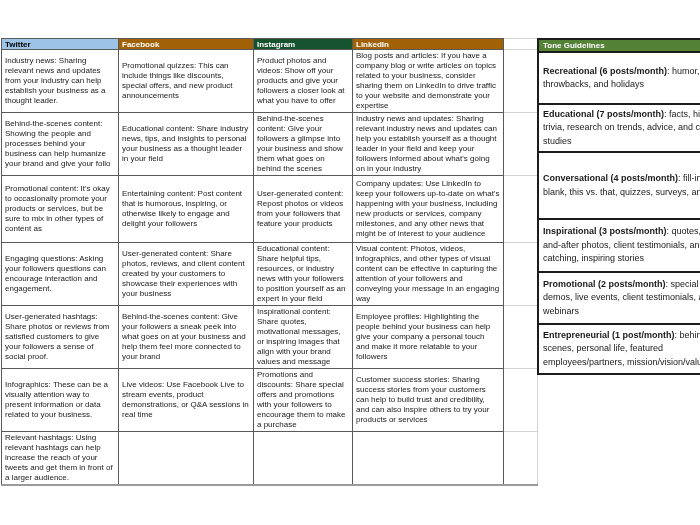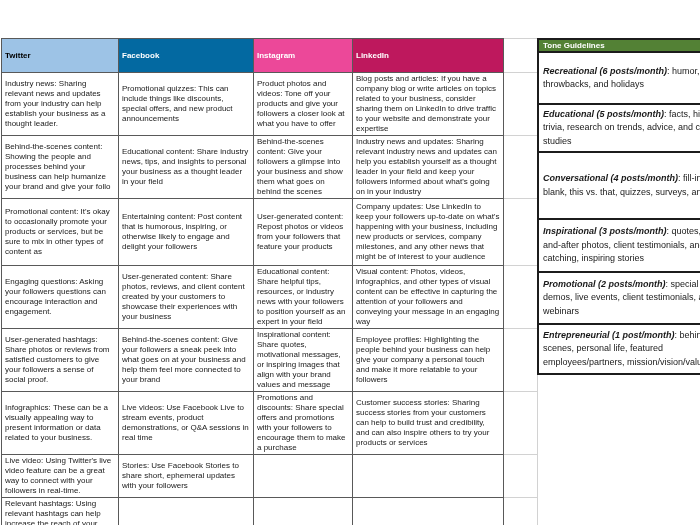--- a/index.html
+++ b/index.html
@@ -22,26 +22,26 @@
   .sheet col.c-gap{width:34px}
   .sheet td,.sheet th{
     border:1px solid #595959;
     font-size:8px;line-height:10px;font-weight:400;
     text-align:left;vertical-align:middle;
     padding:1px 3px;overflow:hidden;
     box-sizing:border-box;
   }
   .sheet th{
     height:11px;font-size:8px;line-height:9px;font-weight:700;
-    padding:12px 3px;white-space:nowrap;
+    padding:0 3px;white-space:nowrap;
   }
   th.h-tw{background:#9DC3E6;color:#000000;}
-  th.h-fb{background:#0369a1;color:#ffffff;}
-  th.h-ig{background:#ec4899;color:#ffffff;margin-top:16px;}
-  th.h-li{background:#be185d;color:#ffffff;margin-top:40px;}
+  th.h-fb{background:#a16207;color:#ffffff;}
+  th.h-ig{background:#14532d;color:#ffffff;margin-top:16px;}
+  th.h-li{background:#a16207;color:#ffffff;margin-top:40px;}
   .sheet td.gap, .sheet th.gap{
     border:1px solid #d2d2d2;background:#ffffff;
   }
   tr.r1 td{height:52px} tr.r2 td{height:48px} tr.r3 td{height:67px}
   tr.r4 td{height:53px} tr.r5 td{height:52px} tr.r6 td{height:48px}
   tr.r7 td{height:38px} tr.r8 td{height:42px}
   
   .tone-box{
     position:absolute;left:537px;top:38px;width:205px;
     border:2px solid #1c1c1c;box-sizing:border-box;background:#ffffff;
@@ -50,21 +50,21 @@
     height:11px;background:#538135;color:#ffffff;
     font-size:8px;line-height:11px;font-weight:700;
     padding:0 4px;white-space:nowrap;overflow:hidden;
   }
   .tone-row{
     display:flex;align-items:center;box-sizing:border-box;
     border-top:2px solid #1c1c1c;
     font-size:9px;line-height:13.5px;
     padding:2px 4px;overflow:hidden;
   }
-  .tone-row .tone-label{font-weight:700;font-style:italic;}
+  .tone-row .tone-label{font-weight:700;}
   .tone-r1{height:52px}.tone-r2{height:48px}.tone-r3{height:67px}
   .tone-r4{height:53px}.tone-r5{height:52px}.tone-r6{height:50px}
 </style>
 </head>
 <body>
 
 <table class="sheet">
   <colgroup>
     <col class="c-tw">
       <col class="c-fb">
@@ -76,21 +76,21 @@
       <tr>
     <th class="h-tw">Twitter</th>
     <th class="h-fb">Facebook</th>
     <th class="h-ig">Instagram</th>
     <th class="h-li">LinkedIn</th>
     <th class="gap"></th>
   </tr>
   <tr class="r1">
     <td>Industry news: Sharing relevant news and updates from your industry can help establish your business as a thought leader.</td>
     <td>Promotional quizzes: This can include things like discounts, special offers, and new product announcements</td>
-    <td>Product photos and videos: Tone off your products and give your followers a closer look at what you have to offer</td>
+    <td>Product photos and videos: Show off your products and give your followers a closer look at what you have to offer</td>
     <td>Blog posts and articles: If you have a company blog or write articles on topics related to your business, consider sharing them on LinkedIn to drive traffic to your website and demonstrate your expertise</td>
     <td class="gap"></td>
   </tr>
   <tr class="r2">
     <td>Behind-the-scenes content: Showing the people and processes behind your business can help humanize your brand and give your follo</td>
     <td>Educational content: Share industry news, tips, and insights to personal your business as a thought leader in your field</td>
     <td>Behind-the-scenes content: Give your followers a glimpse into your business and show them what goes on behind the scenes</td>
     <td>Industry news and updates: Sharing relevant industry news and updates can help you establish yourself as a thought leader in your field and keep your followers informed about what's going on in your industry</td>
     <td class="gap"></td>
   </tr>
@@ -109,31 +109,24 @@
     <td class="gap"></td>
   </tr>
   <tr class="r5">
     <td>User-generated hashtags: Share photos or reviews from satisfied customers to give your followers a sense of social proof.</td>
     <td>Behind-the-scenes content: Give your followers a sneak peek into what goes on at your business and help them feel more connected to your brand</td>
     <td>Inspirational content: Share quotes, motivational messages, or inspiring images that align with your brand values and message</td>
     <td>Employee profiles: Highlighting the people behind your business can help give your company a personal touch and make it more relatable to your followers</td>
     <td class="gap"></td>
   </tr>
   <tr class="r6">
-    <td>Infographics: These can be a visually appealing way to present information or data related to your business.</td>
+    <td>Infographics: These can be a visually attention way to present information or data related to your business.</td>
     <td>Live videos: Use Facebook Live to stream events, product demonstrations, or Q&amp;A sessions in real time</td>
     <td>Promotions and discounts: Share special offers and promotions with your followers to encourage them to make a purchase</td>
     <td>Customer success stories: Sharing success stories from your customers can help to build trust and credibility, and can also inspire others to try your products or services</td>
-    <td class="gap"></td>
-  </tr>
-  <tr class="r7">
-    <td>Live video: Using Twitter's live video feature can be a great way to connect with your followers in real-time.</td>
-    <td>Stories: Use Facebook Stories to share short, ephemeral updates with your followers</td>
-    <td></td>
-    <td></td>
     <td class="gap"></td>
   </tr>
   <tr class="r8">
     <td>Relevant hashtags: Using relevant hashtags can help increase the reach of your tweets and get them in front of a larger audience.</td>
     <td></td>
     <td></td>
     <td></td>
     <td class="gap"></td>
   </tr>
 </tbody>
@@ -141,21 +134,21 @@
 
 <div class="tone-box">
   <div class="tone-header">Tone Guidelines</div>
   <div class="tone-row tone-r1">
     <div>
       <span class="tone-label">Recreational (6 posts/month)</span><span>: humor, jokes, throwbacks, and holidays</span>
     </div>
   </div>
   <div class="tone-row tone-r2">
     <div>
-      <span class="tone-label">Educational (5 posts/month)</span><span>: facts, historical trivia, research on trends, advice, and case studies</span>
+      <span class="tone-label">Educational (7 posts/month)</span><span>: facts, historical trivia, research on trends, advice, and case studies</span>
     </div>
   </div>
   <div class="tone-row tone-r3">
     <div>
       <span class="tone-label">Conversational (4 posts/month)</span><span>: fill-in-the-blank, this vs. that, quizzes, surveys, and polls</span>
     </div>
   </div>
   <div class="tone-row tone-r4">
     <div>
       <span class="tone-label">Inspirational (3 posts/month)</span><span>: quotes, before-and-after photos, client testimonials, and eye-catching, inspiring stories</span>

